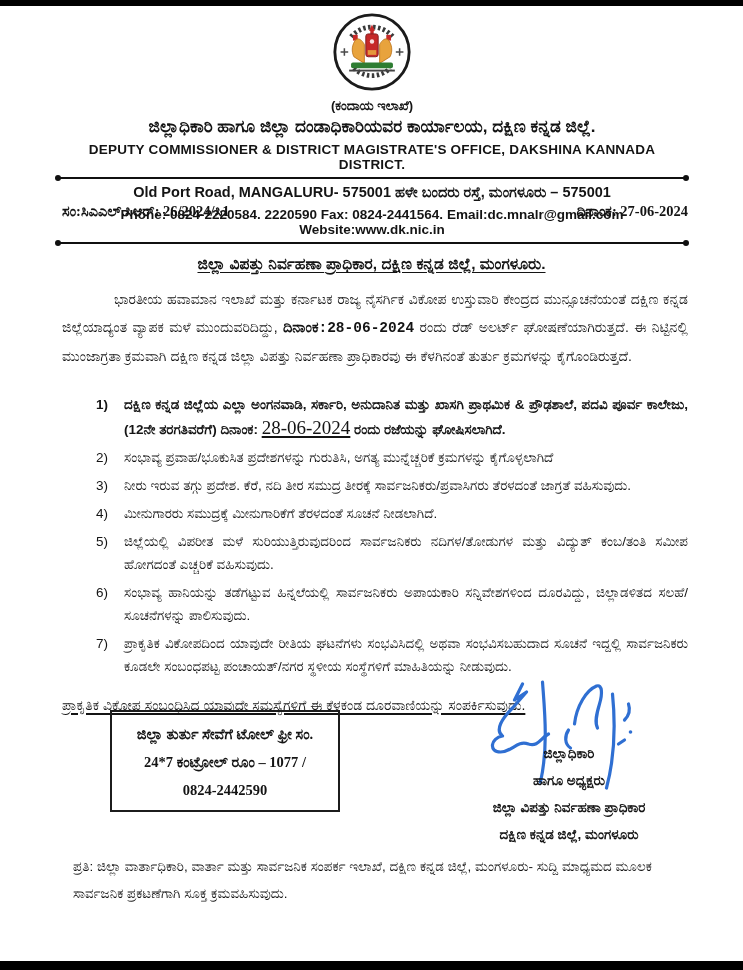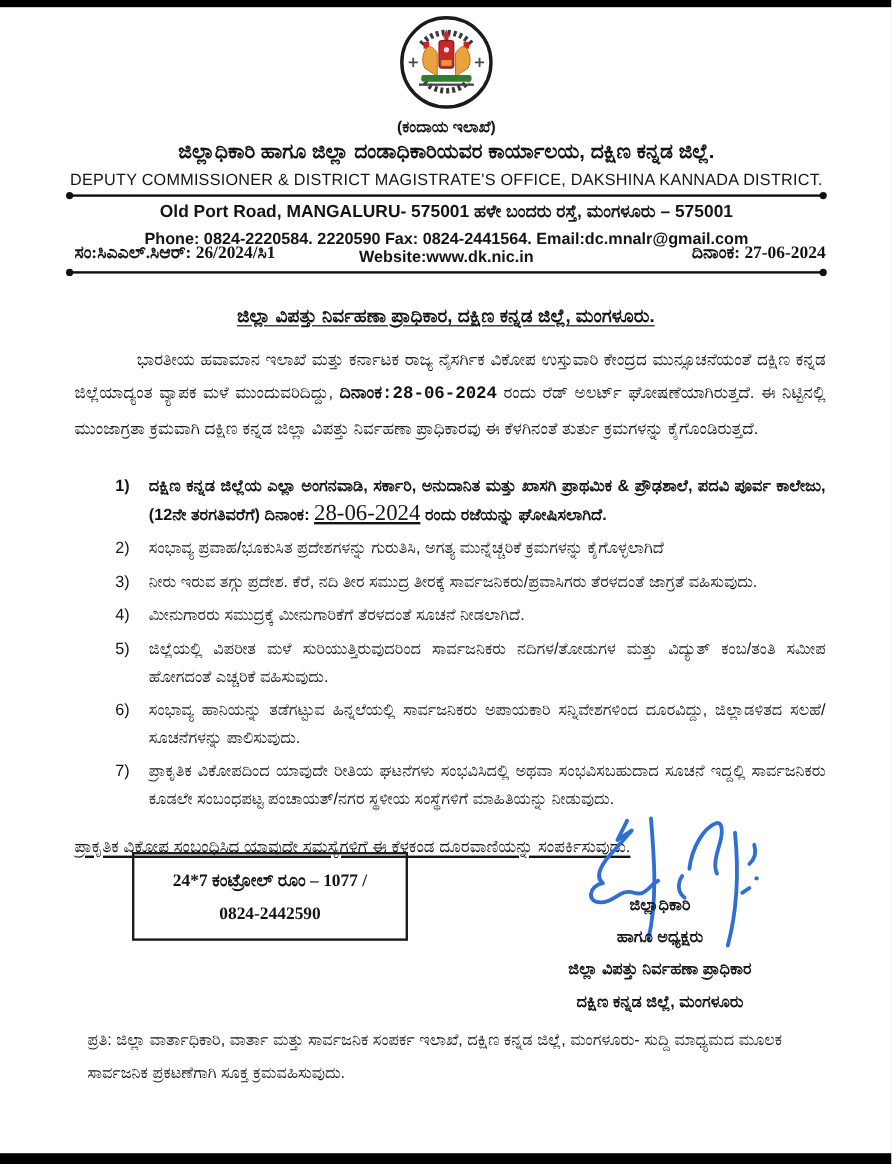--- a/index.html
+++ b/index.html
@@ -5,21 +5,21 @@
   html,body{margin:0;padding:0;background:#e9e9e9;}
   .page{position:relative;width:743px;height:970px;background:#ffffff;overflow:hidden;
         font-family:"Liberation Sans",sans-serif;color:#141414;}
   .bar-top{position:absolute;top:0;left:0;right:0;height:6px;background:#000;}
   .bar-bottom{position:absolute;bottom:0;left:0;right:0;height:9px;background:#000;}
 
   .header{position:absolute;top:10px;left:56px;width:632px;text-align:center;}
   .emblem-wrap{height:86px;}
   .dept-label{font-size:13px;font-weight:bold;margin-top:2px;}
   .office-kn{font-size:17px;font-weight:bold;margin-top:3px;}
-  .office-en{font-size:13.5px;font-weight:normal;margin-top:5px;letter-spacing:.2px;}
+  .office-en{font-size:13.5px;font-weight:bold;margin-top:5px;letter-spacing:.2px;}
   .rule{position:relative;height:2px;background:#101010;margin-top:5px;}
   .rule::before,.rule::after{content:"";position:absolute;top:-2px;width:6px;height:6px;
         background:#101010;border-radius:50%;}
   .rule::before{left:-1px;}
   .rule::after{right:-1px;}
   .address{font-size:14.5px;font-weight:bold;margin-top:5px;}
   .contact{font-size:13.5px;font-weight:bold;margin-top:6px;}
 
   .serif{font-family:"Liberation Serif",serif;}
 
@@ -44,21 +44,21 @@
         text-decoration:underline;text-decoration-thickness:2px;text-underline-offset:2px;}
 
   .emphasis{position:absolute;top:657px;left:62px;right:50px;font-weight:normal;font-size:14px;
         text-decoration:underline;text-decoration-thickness:1.5px;text-underline-offset:3px;margin-top:40px;}
 
   .hotline-box{position:absolute;top:710px;left:110px;width:218px;border:2px solid #1c1c1c;
         text-align:center;padding:8px 4px 6px 4px;font-weight:bold;font-size:14.5px;line-height:28px;
         font-family:"Liberation Serif",serif;}
 
   .signature-ink{position:absolute;top:674px;left:476px;}
-  .sign-block{position:absolute;top:740px;left:424px;width:252px;text-align:center;
+  .sign-block{position:absolute;top:740px;left:443px;width:252px;text-align:center;
         font-weight:bold;font-size:13.5px;line-height:27px;}
 
   .footer{position:absolute;top:853px;left:73px;right:58px;font-size:13.5px;line-height:27px;}
 </style>
 </head>
 <body>
 
 <div class="page">
   <div class="bar-top"></div>
 
@@ -130,20 +130,21 @@
     </div>
     <div class="list-item">
       <span class="num">7)</span>
       <span class="txt">ಪ್ರಾಕೃತಿಕ ವಿಕೋಪದಿಂದ ಯಾವುದೇ ರೀತಿಯ ಘಟನೆಗಳು ಸಂಭವಿಸಿದಲ್ಲಿ ಅಥವಾ ಸಂಭವಿಸಬಹುದಾದ ಸೂಚನೆ ಇದ್ದಲ್ಲಿ ಸಾರ್ವಜನಿಕರು ಕೂಡಲೇ ಸಂಬಂಧಪಟ್ಟ ಪಂಚಾಯತ್/ನಗರ ಸ್ಥಳೀಯ ಸಂಸ್ಥೆಗಳಿಗೆ ಮಾಹಿತಿಯನ್ನು ನೀಡುವುದು.</span>
     </div>
   </div>
 
   <div class="emphasis">ಪ್ರಾಕೃತಿಕ ವಿಕೋಪ ಸಂಬಂಧಿಸಿದ ಯಾವುದೇ ಸಮಸ್ಯೆಗಳಿಗೆ ಈ ಕೆಳಕಂಡ ದೂರವಾಣಿಯನ್ನು ಸಂಪರ್ಕಿಸುವುದು.</div>
 
   <div class="hotline-box">
+    <div>ಜಿಲ್ಲಾ ತುರ್ತು ಸೇವೆಗೆ ಟೋಲ್ ಫ್ರೀ ಸಂ.</div>
     <div>24*7 ಕಂಟ್ರೋಲ್ ರೂಂ – 1077 /</div>
     <div>0824-2442590</div>
   </div>
 
   <div class="signature-ink">
     <svg width="185" height="120" viewBox="0 0 180 120" aria-hidden="true">
       <g fill="none" stroke="#2f6fd2" stroke-width="3.2" stroke-linecap="round" stroke-linejoin="round">
         <path d="M44,10 L36,26 L48,18 L34,34 C24,44 16,56 24,62 C12,64 10,78 22,78 C34,78 38,66 50,70 C60,73 62,64 70,60"></path>
         <path d="M64,8 C66,36 70,72 62,108"></path>
         <path d="M96,50 C98,32 108,16 118,12 C124,10 124,20 121,30 C118,40 116,48 119,54"></path>

